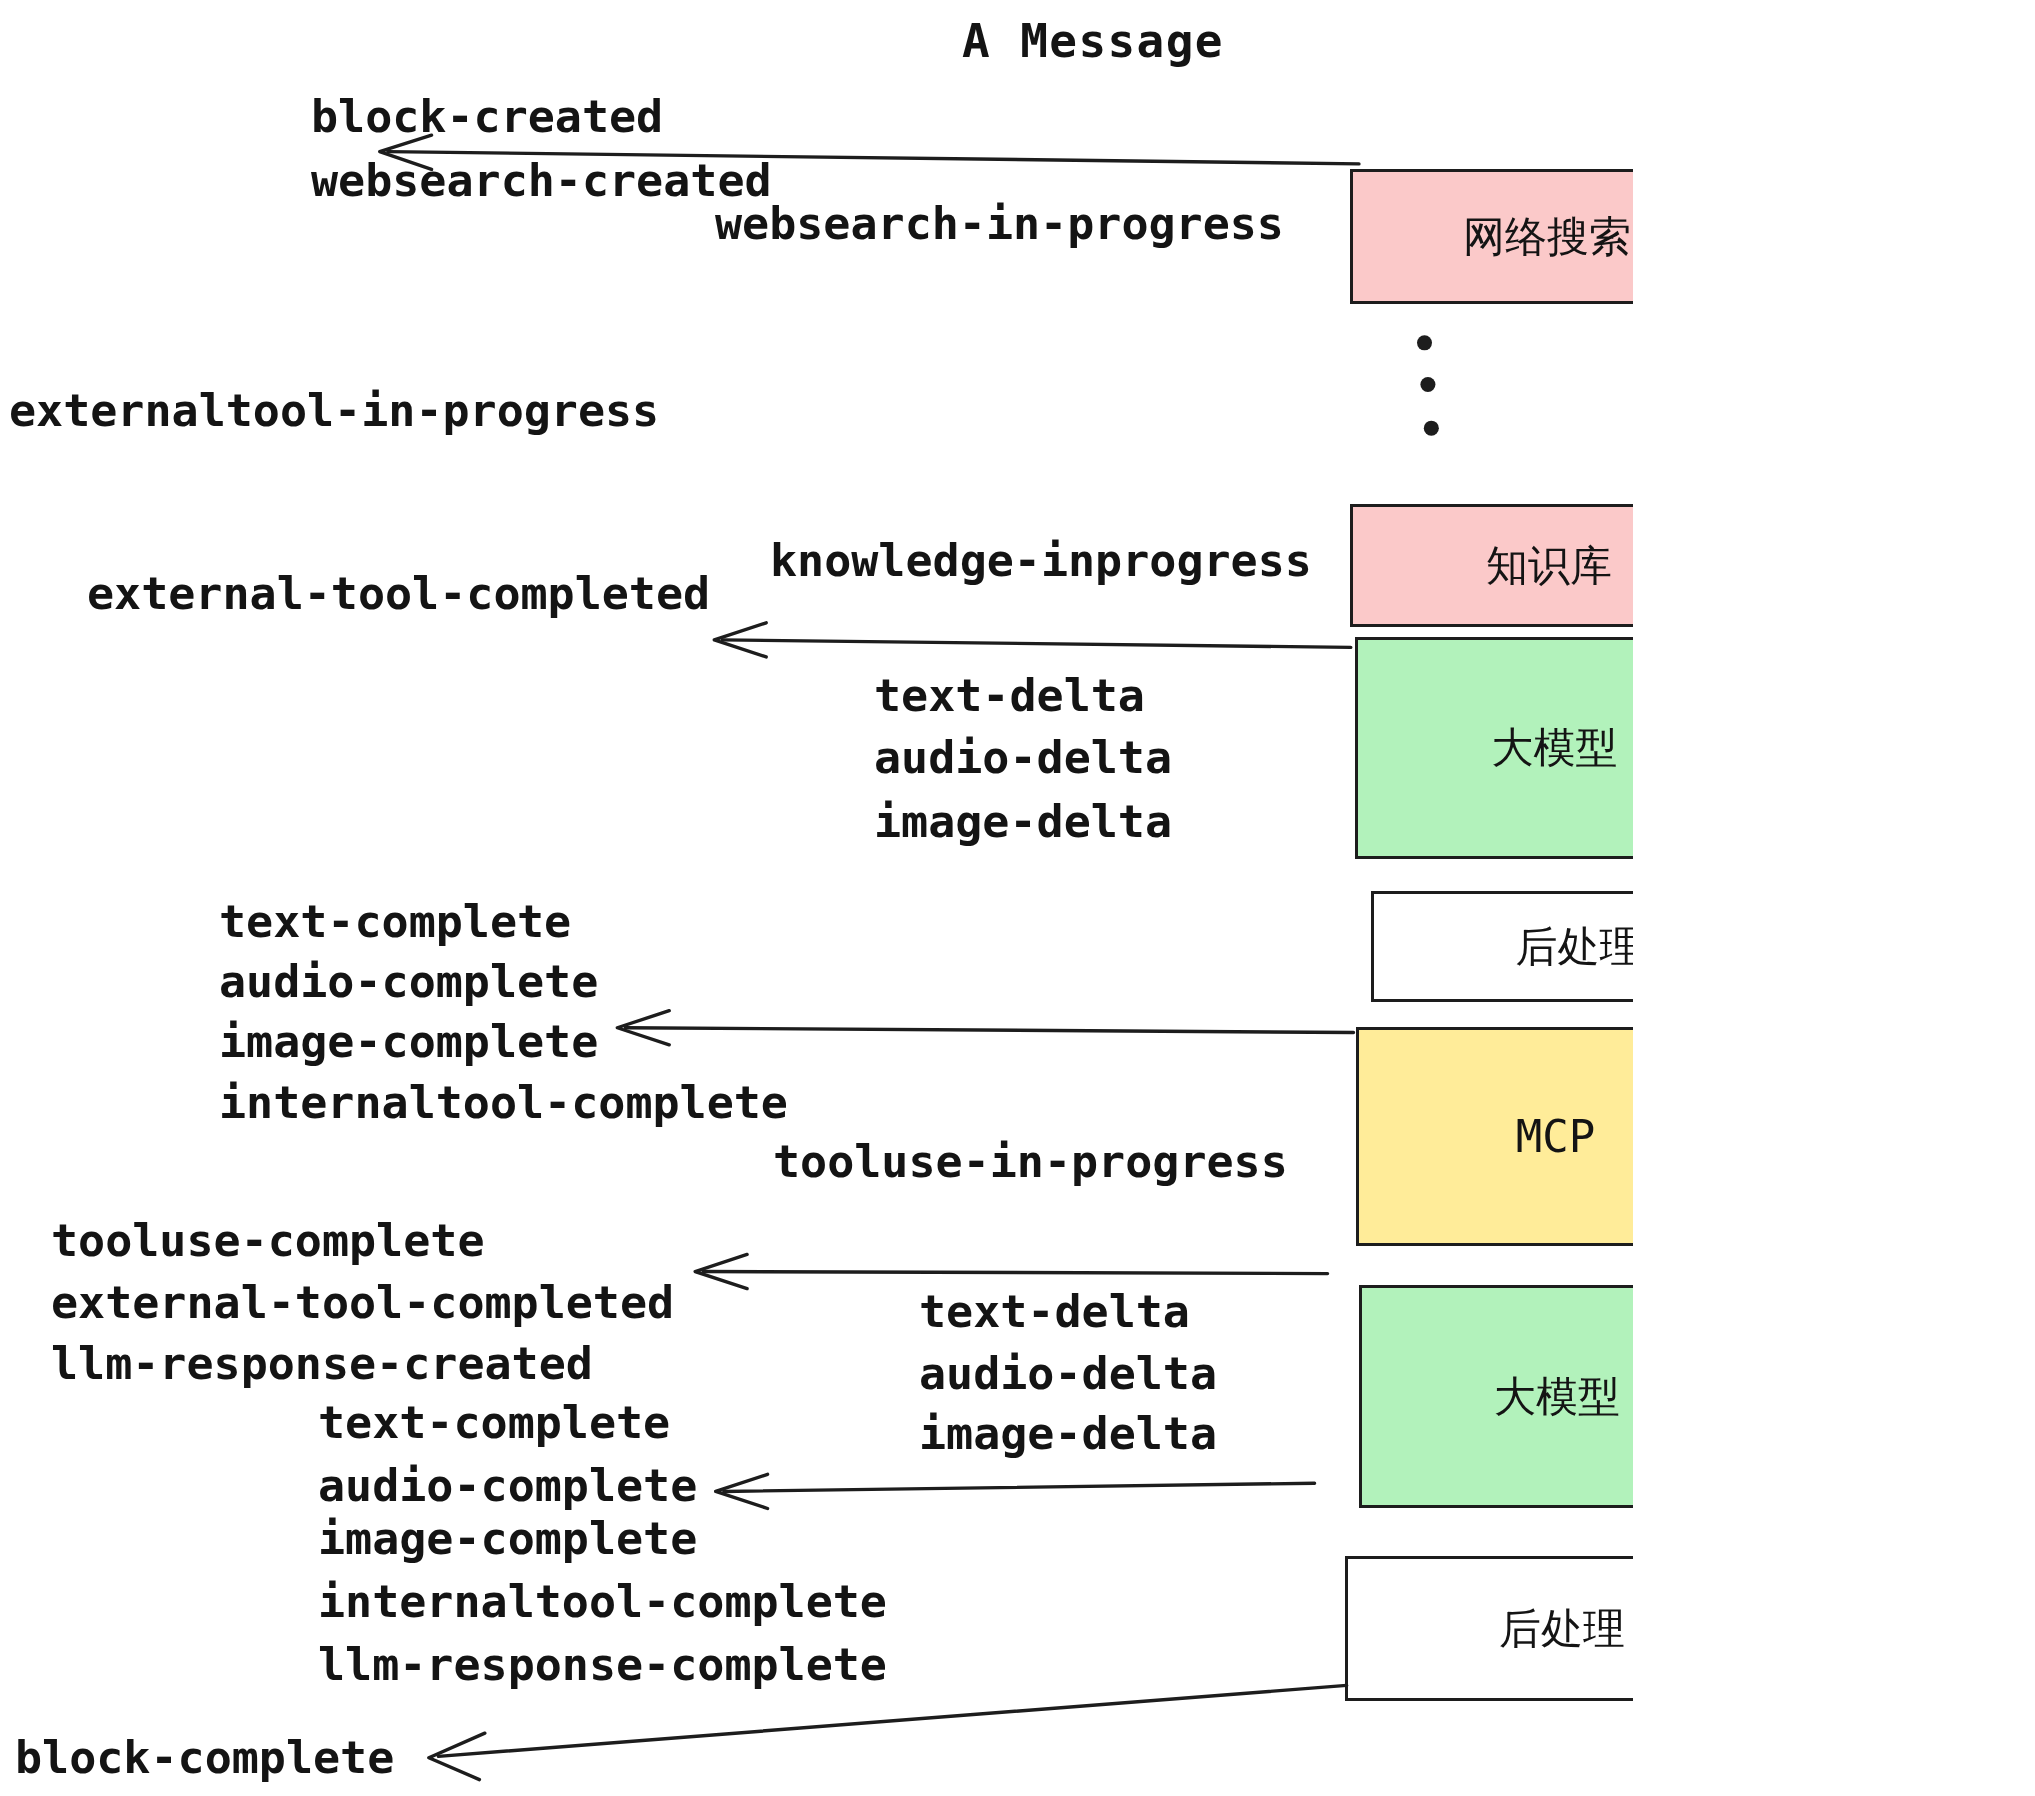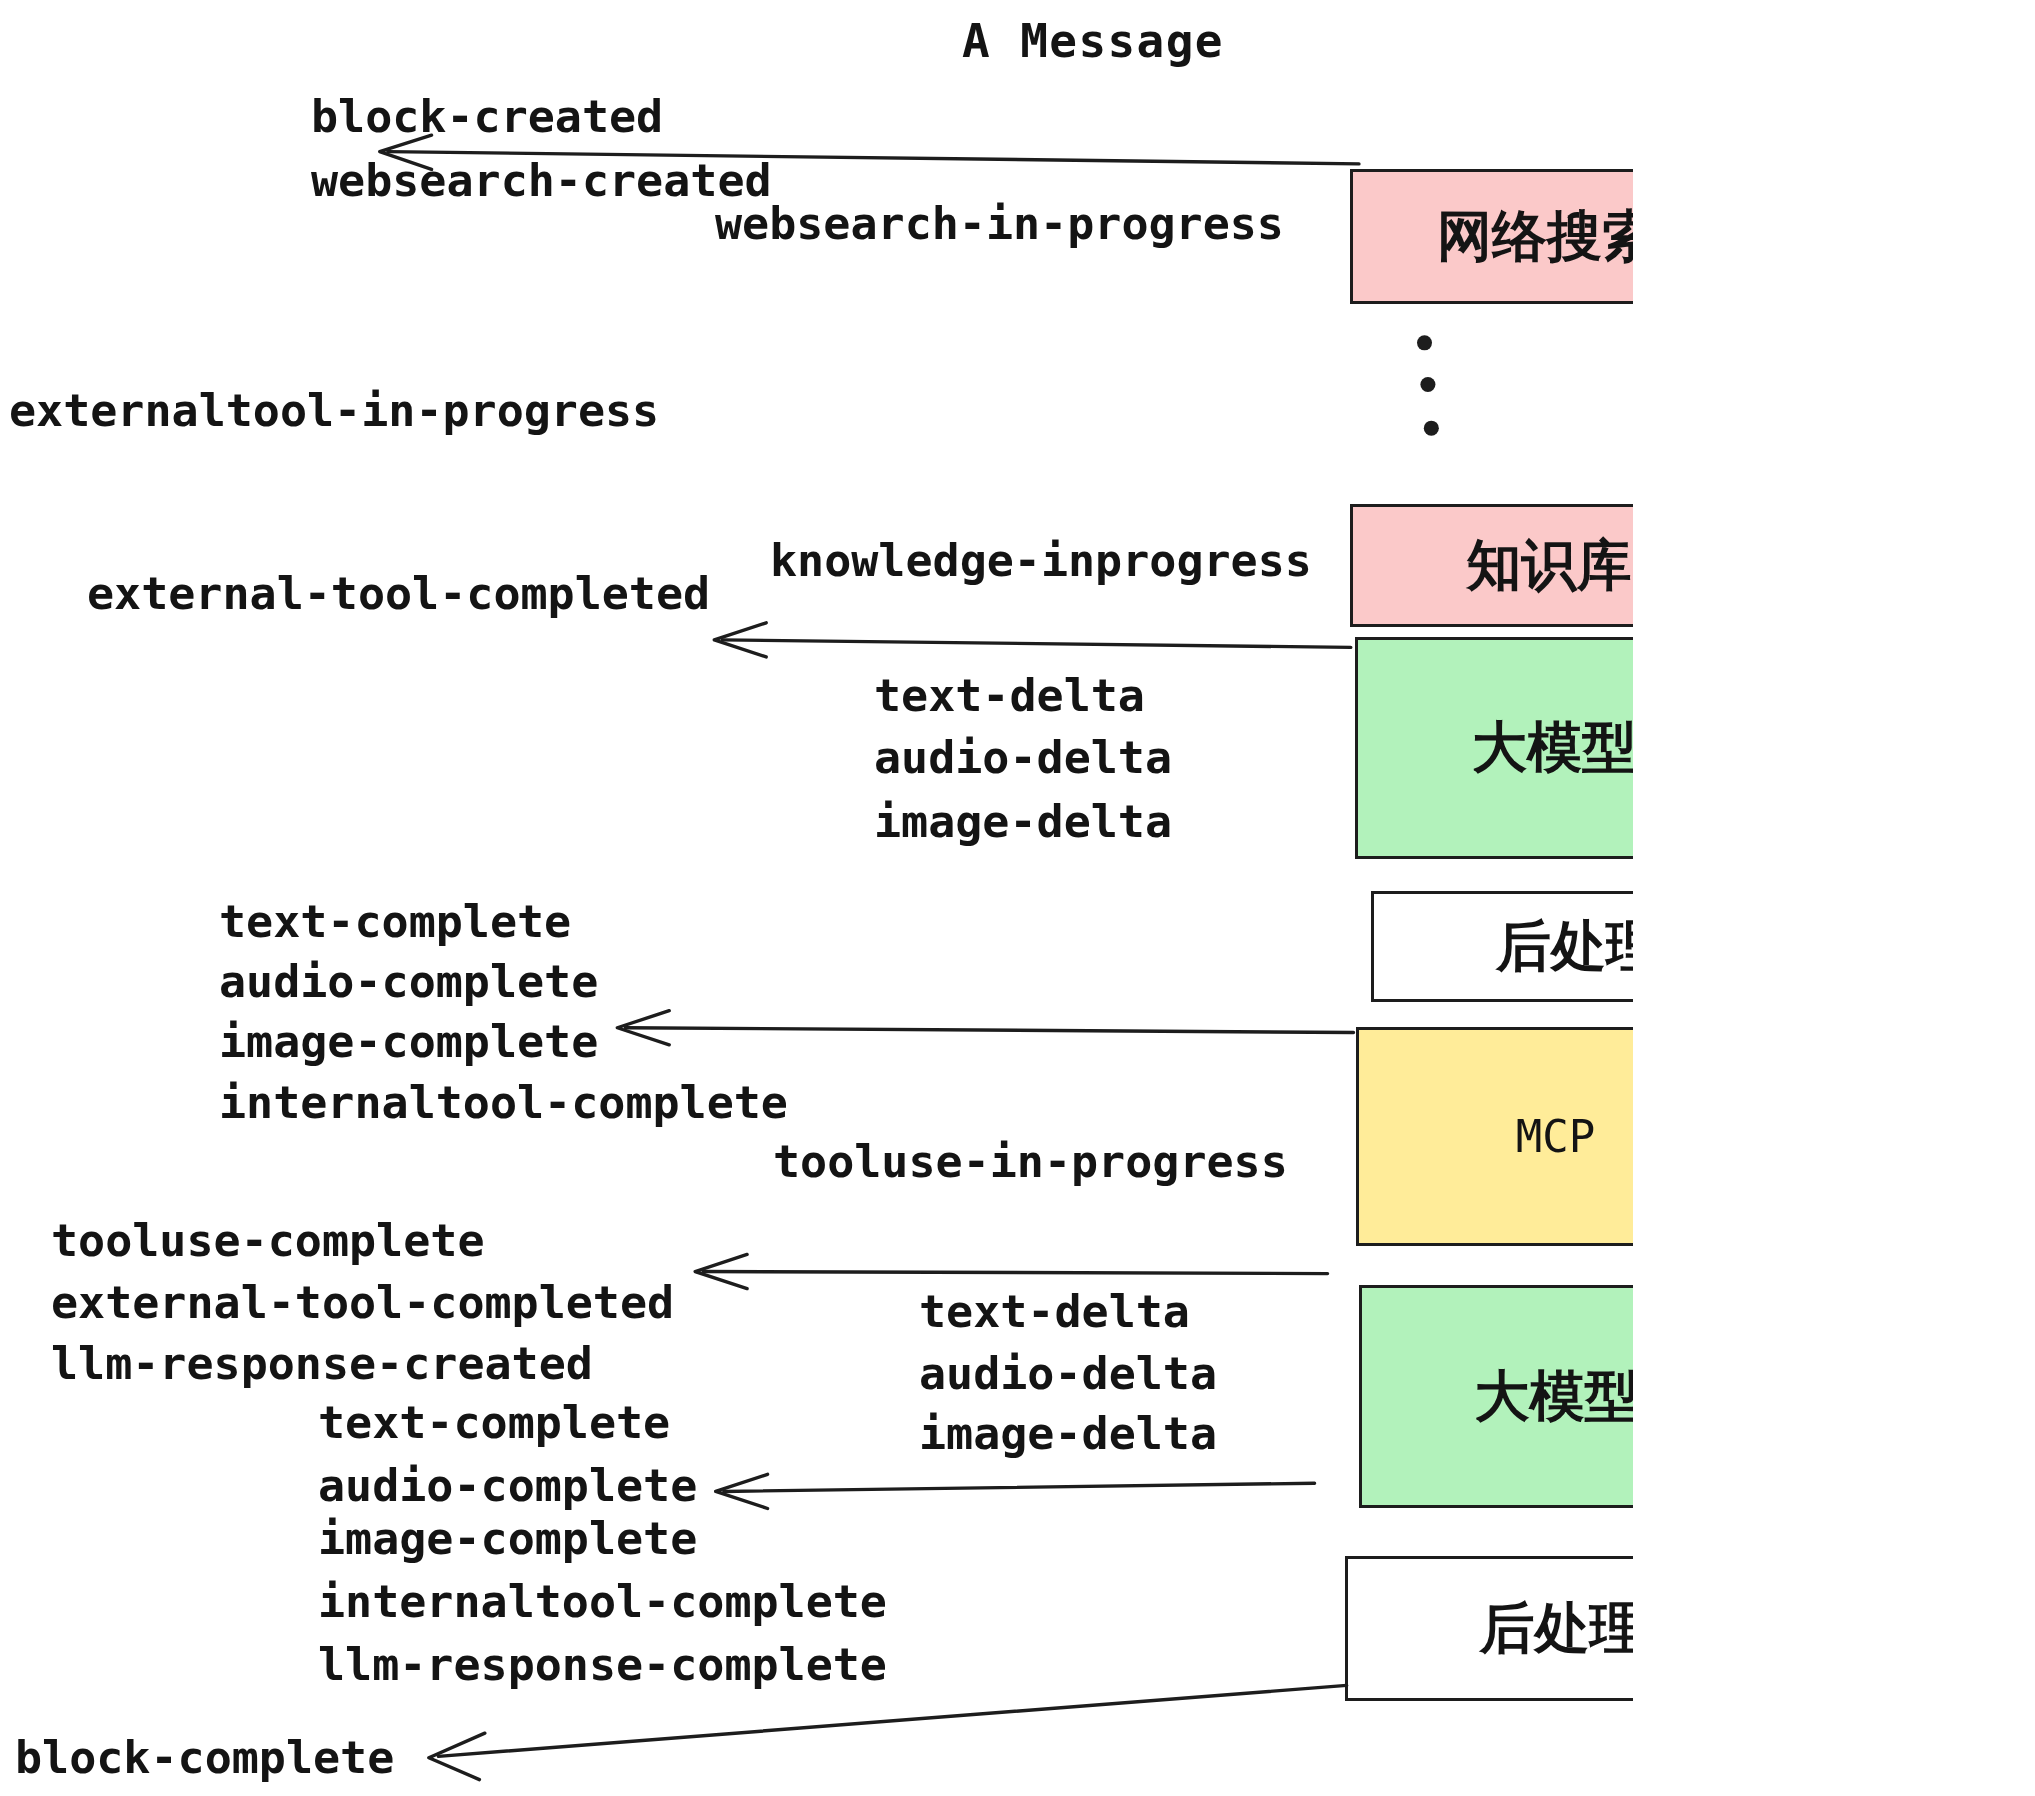--- a/index.html
+++ b/index.html
@@ -34,22 +34,22 @@
     display: flex;
     align-items: center;
     justify-content: center;
   }
   .box.pink   { background: var(--pink, #fbc9c9); }
   .box.green  { background: var(--green, #b2f2bb); }
   .box.yellow { background: var(--yellow, #ffec99); }
   .box.white  { background: var(--white, #ffffff); }
   .box-label {
     font-family: "DejaVu Sans", "Liberation Sans", sans-serif;
-    font-size: 55px;
-    font-weight: 700;
+    font-size: 42px;
+    font-weight: 400;
     white-space: nowrap;
   }
   .box-label.mono {
     font-family: "DejaVu Sans Mono", "Liberation Mono", monospace;
     font-size: 44px;
     font-weight: 400;
   }
   .side-label {
     position: absolute;
     font-family: "DejaVu Sans", "Liberation Sans", sans-serif;

